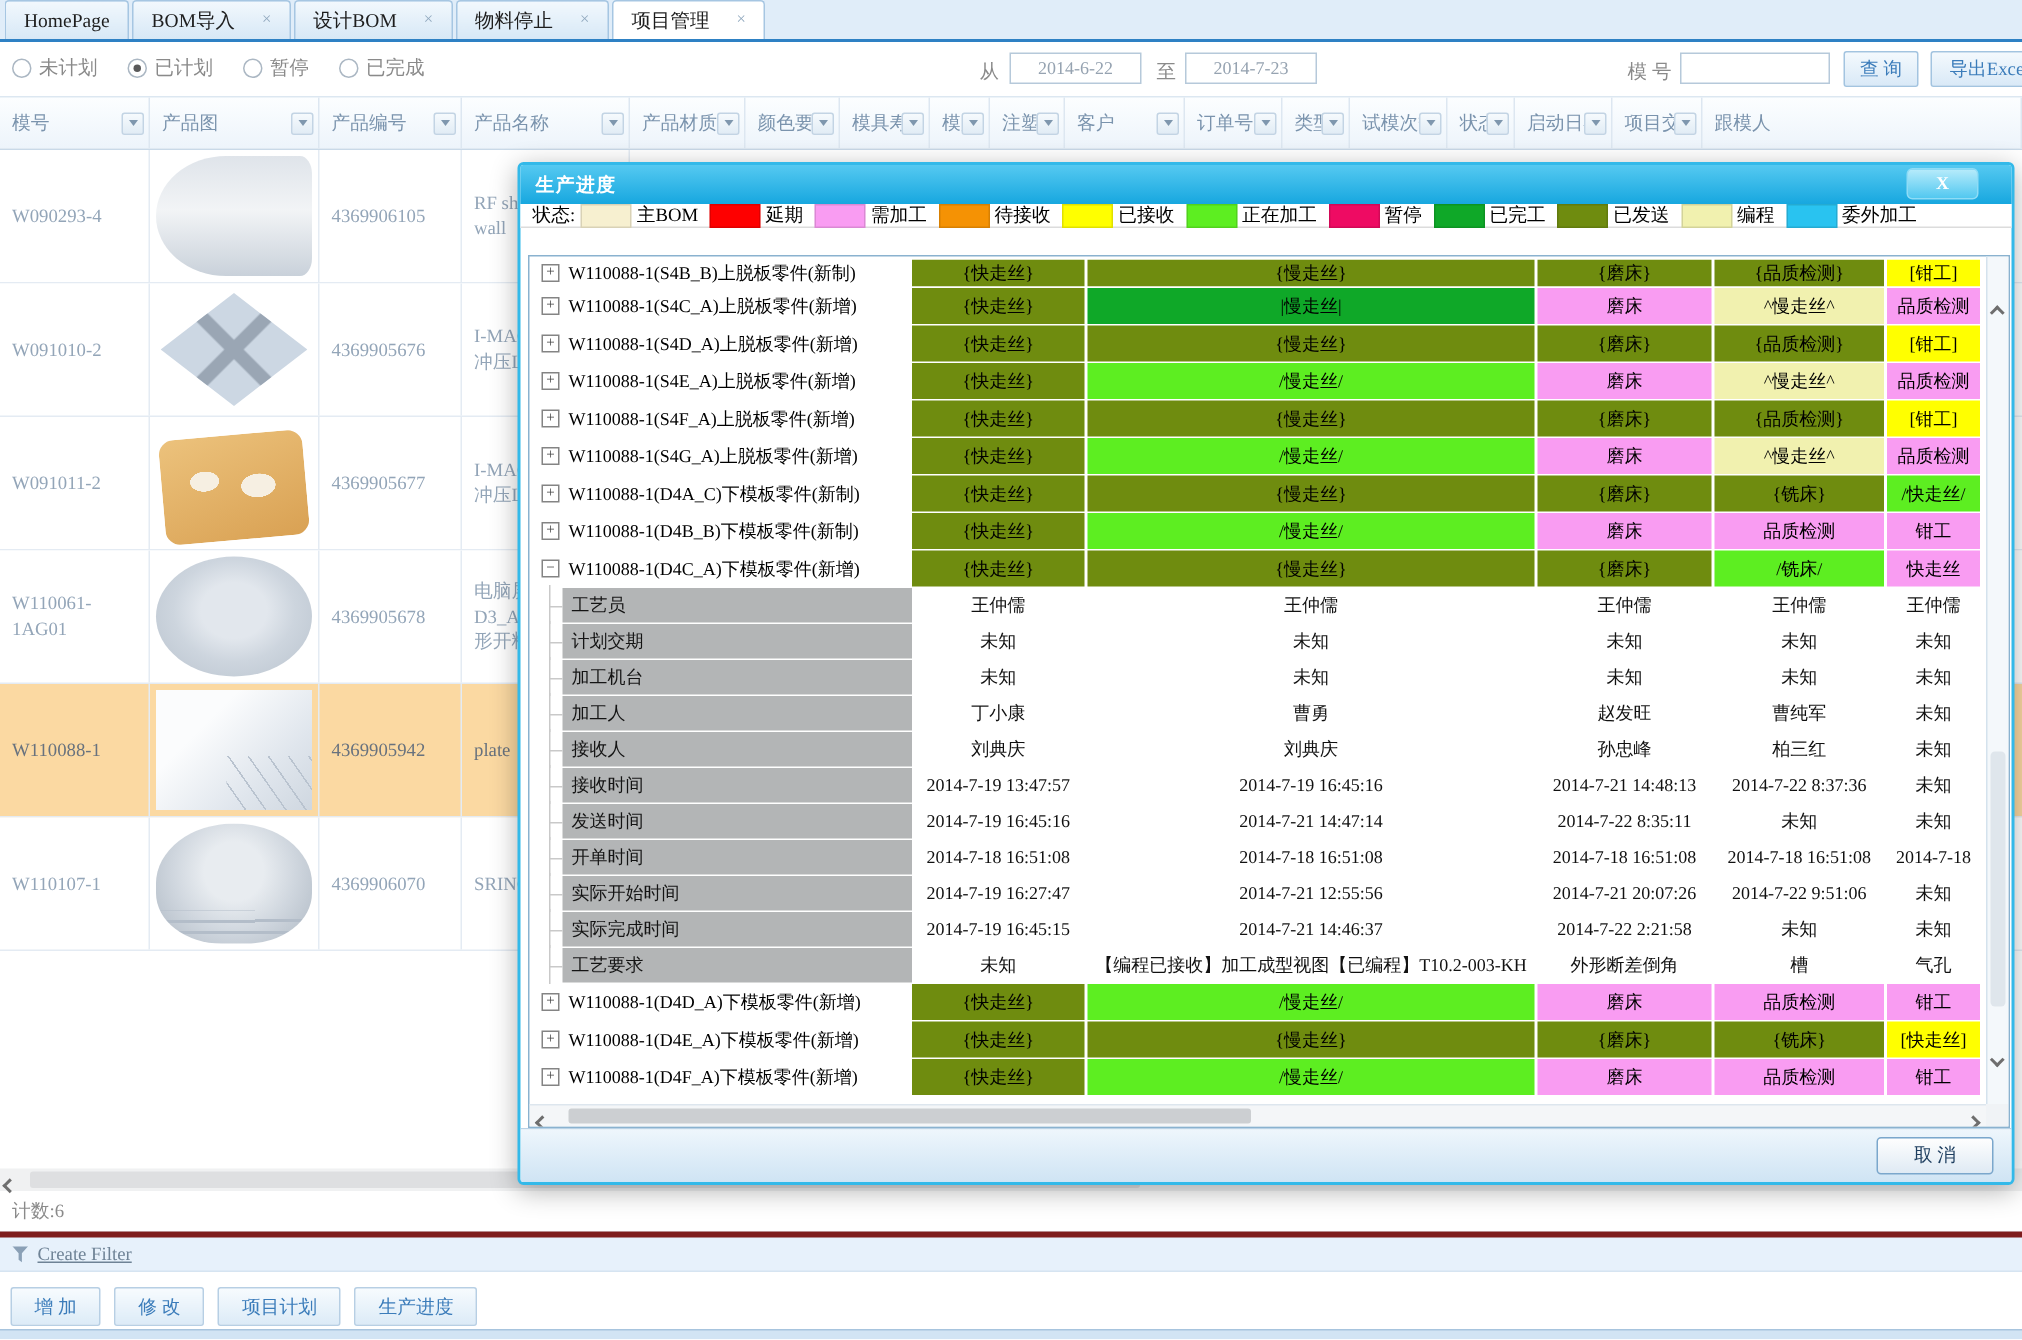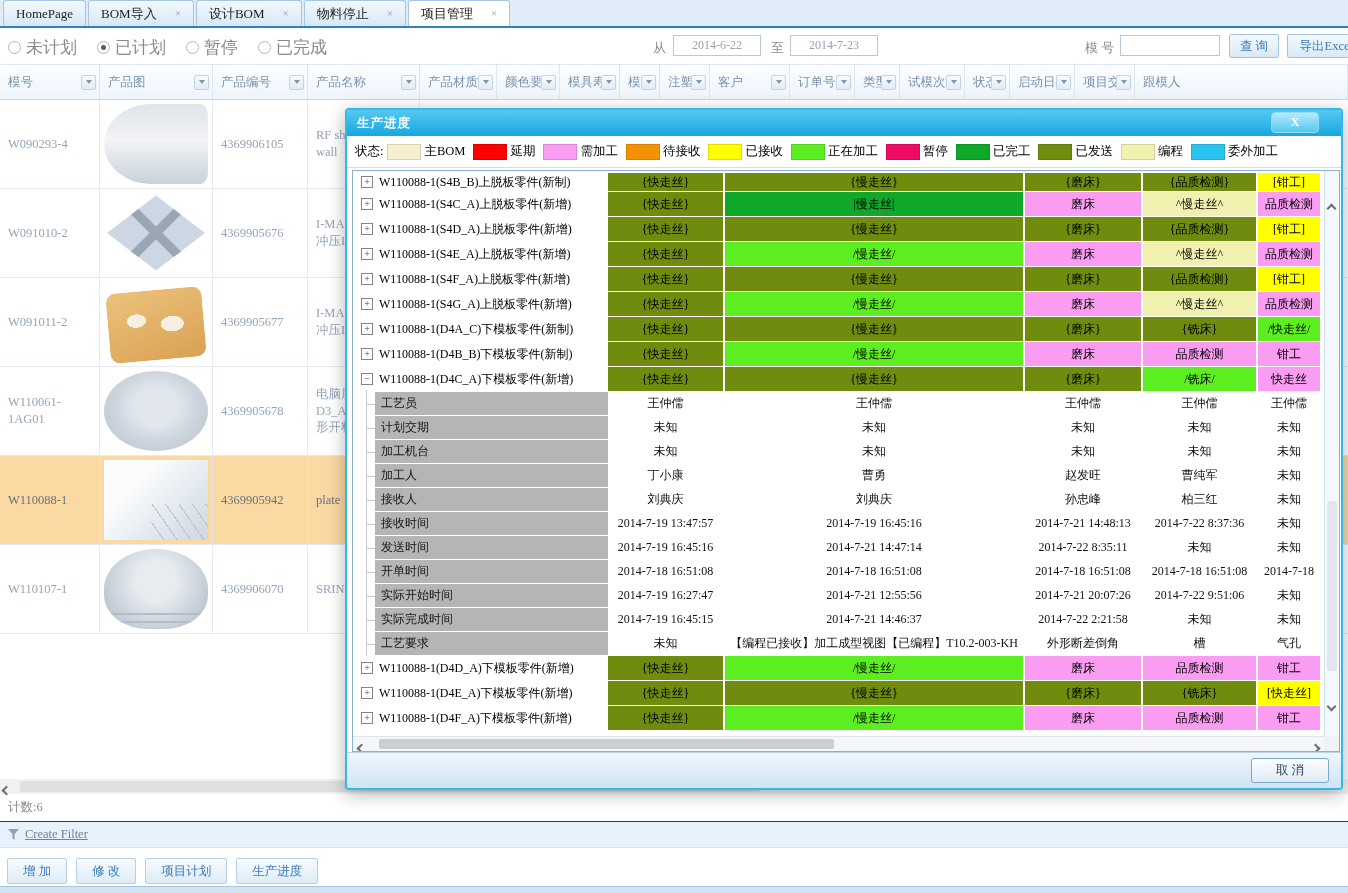--- a/index.html
+++ b/index.html
@@ -14,21 +14,21 @@
          background:linear-gradient(#f2f8fd,#d7e8f6); border:1px solid #a6c6e2; border-bottom:none;
          border-radius:3px 3px 0 0; color:#1d1d1d; font-size:13px; cursor:default; }
   .tab.active { background:#fff; }
   .tab-label { white-space:nowrap; }
   .tab-close { margin-left:18px; color:#90a8be; font-size:11px; line-height:1; }
   .tab-close:empty { display:none; }
 
   
   .toolbar { position:absolute; left:0; top:28px; width:1348px; height:36px; background:#fff; }
   .radios { position:absolute; left:8px; top:8px; display:flex; gap:20px; }
-  .radio { display:flex; align-items:center; color:#8a8a8a; font-size:17px; }
+  .radio { display:flex; align-items:center; color:#8a8a8a; font-size:13px; }
   .rdot { width:13px; height:13px; border:1px solid #abb7c3; border-radius:50%; background:#fff; position:relative; margin-right:5px; }
   .radio.checked .rdot::after { content:""; position:absolute; left:3px; top:3px; width:5px; height:5px; border-radius:50%; background:#5a5a5a; }
   .tlabel { position:absolute; top:11px; color:#8a8a8a; font-size:13px; }
   .lbl-from { left:653px; } .lbl-to { left:771px; } .lbl-mold { left:1085px; }
   .dinput { position:absolute; top:7px; height:21px; width:88px; border:1px solid #b6c9da; color:#96a3b1; font-size:12px; padding:0 18px; background:#fff; font-family:inherit; }
   .in-from { left:673px; } .in-to { left:790px; }
   .minput { position:absolute; left:1120px; top:7px; height:21px; width:100px; border:1px solid #b6c9da; background:#fff; font-family:inherit; }
   .tbtn { position:absolute; top:6px; height:24px; background:linear-gradient(#f4f9fd,#d9e9f7); border:1px solid #a3c4e0; border-radius:2px;
           color:#3b7cba; font-size:12.5px; font-family:inherit; cursor:pointer; }
   .btn-search { left:1229px; width:50px; }
@@ -71,36 +71,36 @@
       border-radius:50% 50% 42% 42%; }
 
   
   .mainhscroll { position:absolute; left:0; top:779px; width:1348px; height:15px; background:#f0f1f2; }
   .mh-arrow { position:absolute; left:3px; top:4px; }
   .mh-thumb { position:absolute; left:20px; top:2px; width:740px; height:11px; background:#ddDEE0; background:#dedfe1; border-radius:2px; }
   .chev { width:7px; height:7px; border-left:2px solid #6e6e6e; border-bottom:2px solid #6e6e6e; display:inline-block; }
   .chev.left { transform:rotate(45deg); } .chev.right { transform:rotate(-135deg); }
   .chev.up { transform:rotate(135deg); } .chev.down { transform:rotate(-45deg); }
   .countrow { position:absolute; left:8px; top:799px; color:#8a8a8a; }
-  .cfbar { position:absolute; left:0; top:821px; width:1348px; height:27px; background:#e7f1fb; border-top:1px solid #7f1d1d; border-bottom:1px solid #d6e4f1; display:flex; align-items:center; padding-left:8px; }
+  .cfbar { position:absolute; left:0; top:821px; width:1348px; height:27px; background:#e7f1fb; border-top:4px solid #7f1d1d; border-bottom:1px solid #d6e4f1; display:flex; align-items:center; padding-left:8px; }
   .funnel { width:11px; height:11px; background:#8aa0b6; clip-path:polygon(0 0, 100% 0, 60% 45%, 60% 100%, 40% 85%, 40% 45%); margin-right:6px; }
   .cflink { color:#6f8396; text-decoration:underline; cursor:pointer; }
   .btnrow { position:absolute; left:7px; top:858px; display:flex; gap:9px; }
   .abtn { height:26px; padding:0 15px; background:linear-gradient(#f7fbfe,#dcebf7); border:1px solid #b7cfe4; border-radius:2px; color:#3b7cba; font-size:12.5px; font-family:inherit; cursor:pointer; }
   .bottomstrip { position:absolute; left:0; top:886px; width:1348px; height:7px; background:#d2e4f4; border-top:1px solid #a7c4de; }
 
   
   .modal { position:absolute; left:345px; top:108px; width:998px; height:682px; background:#fff;
            border:2px solid #33b9e9; border-radius:4px; box-shadow:0 4px 18px rgba(0,0,0,.3); z-index:10; }
   .m-header { position:relative; height:26px; background:linear-gradient(#55c9f1,#17a7df); display:flex; align-items:center; padding-left:10px;
               border-radius:2px 2px 0 0; }
   .m-title { color:#fff; font-weight:bold; font-size:12.5px; letter-spacing:1px; }
   .m-close { position:absolute; right:22px; top:2px; width:48px; height:21px; background:linear-gradient(#b6ebfb,#52c8f0);
              border:1px solid #8edcf6; border-radius:4px; color:#fff; font-weight:bold; font-size:12px; text-align:center; line-height:19px; cursor:pointer; }
-  .m-legend { height:32px; display:flex; align-items:center; padding-left:8px; background:#fff; border-bottom:1px solid #dcdcdc; color:#000; }
+  .m-legend { height:16px; display:flex; align-items:center; padding-left:8px; background:#fff; border-bottom:1px solid #dcdcdc; color:#000; }
   .legend-label { margin-right:4px; }
   .chip { display:flex; align-items:center; margin-right:8px; }
   .swatch { width:34px; height:16px; margin-right:3px; border:1px solid rgba(0,0,0,.12); }
   .chip-label { color:#000; white-space:nowrap; }
 
   .m-grid { position:absolute; left:5px; top:60px; width:988px; height:582px; border:1px solid #8ab2cf; background:#fff; overflow:hidden; }
   .gridrows { position:absolute; left:0; top:0; right:15px; bottom:15px; overflow:hidden; padding-top:2px; }
   .grow { display:flex; height:24px; margin-bottom:1px; }
   .grow.cut { height:18px; overflow:hidden; }
   .gname { width:255px; display:flex; align-items:center; font-size:12px; color:#000; white-space:nowrap; overflow:hidden; }

